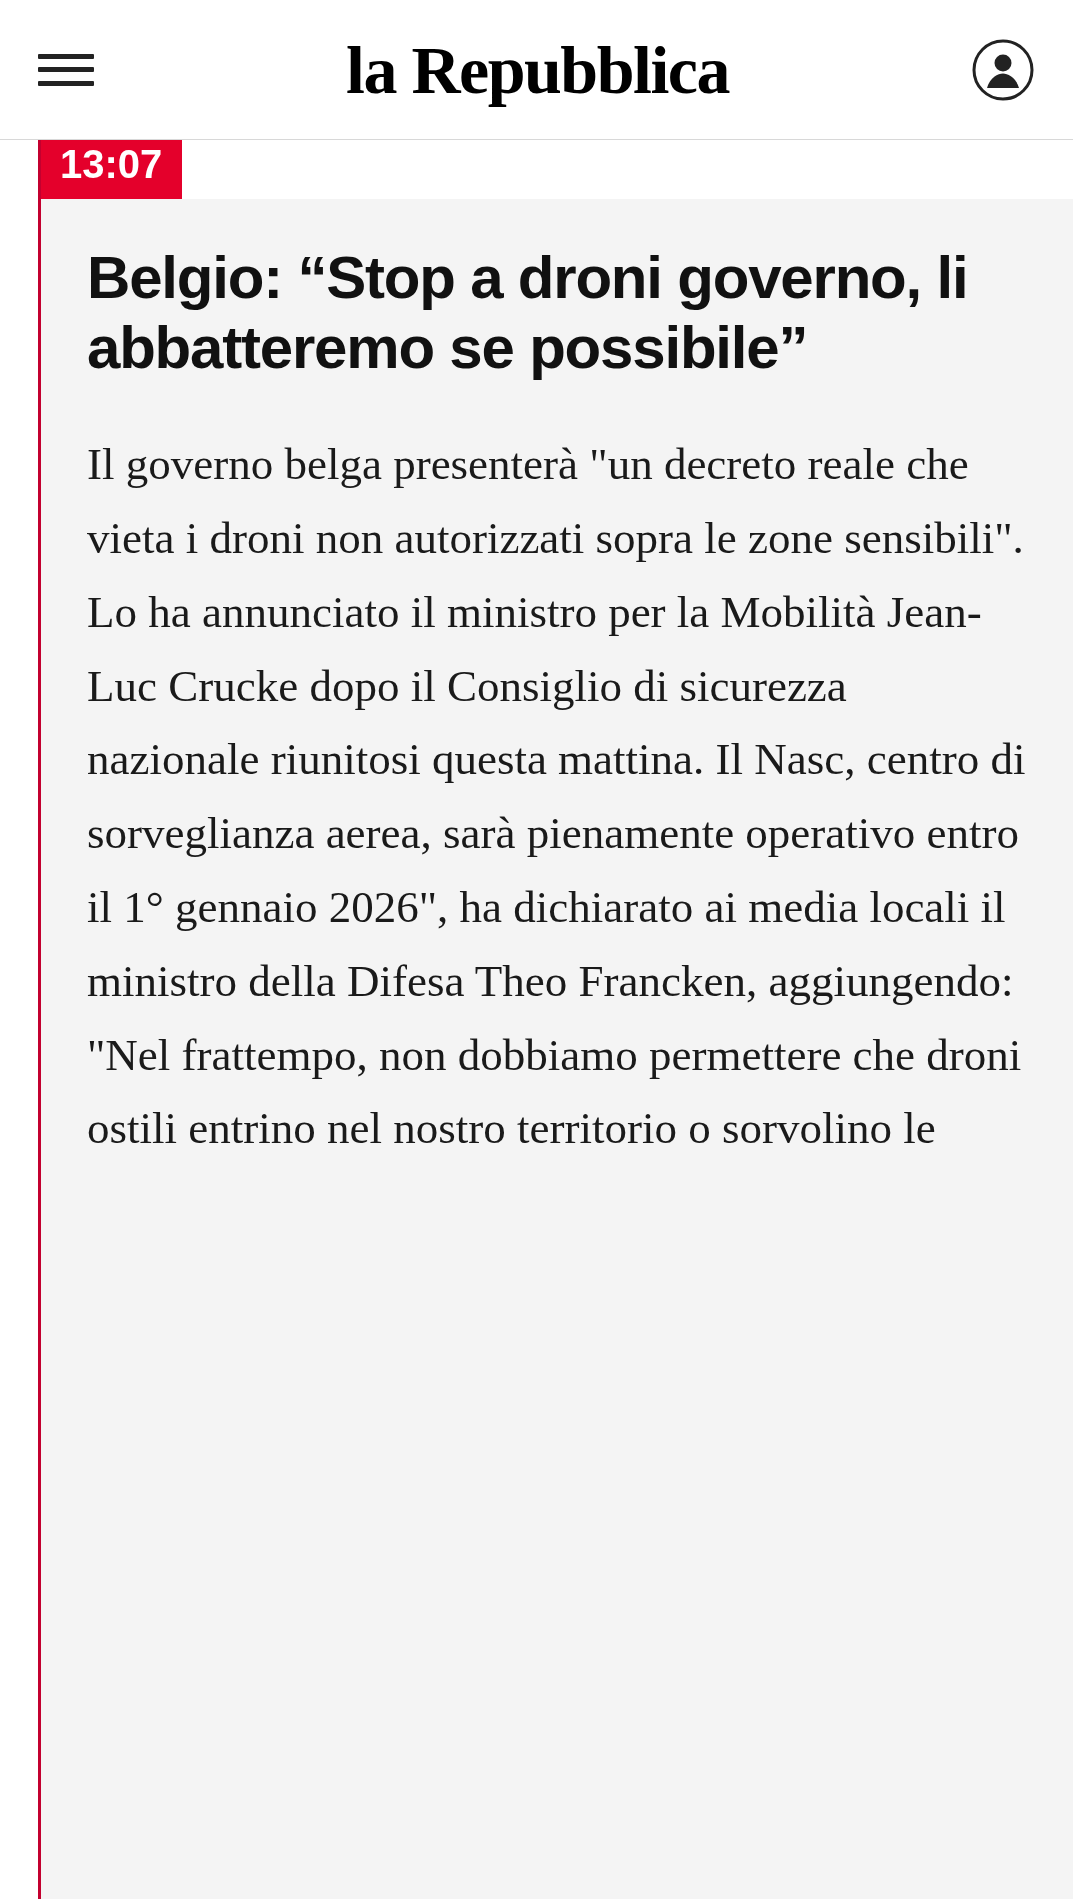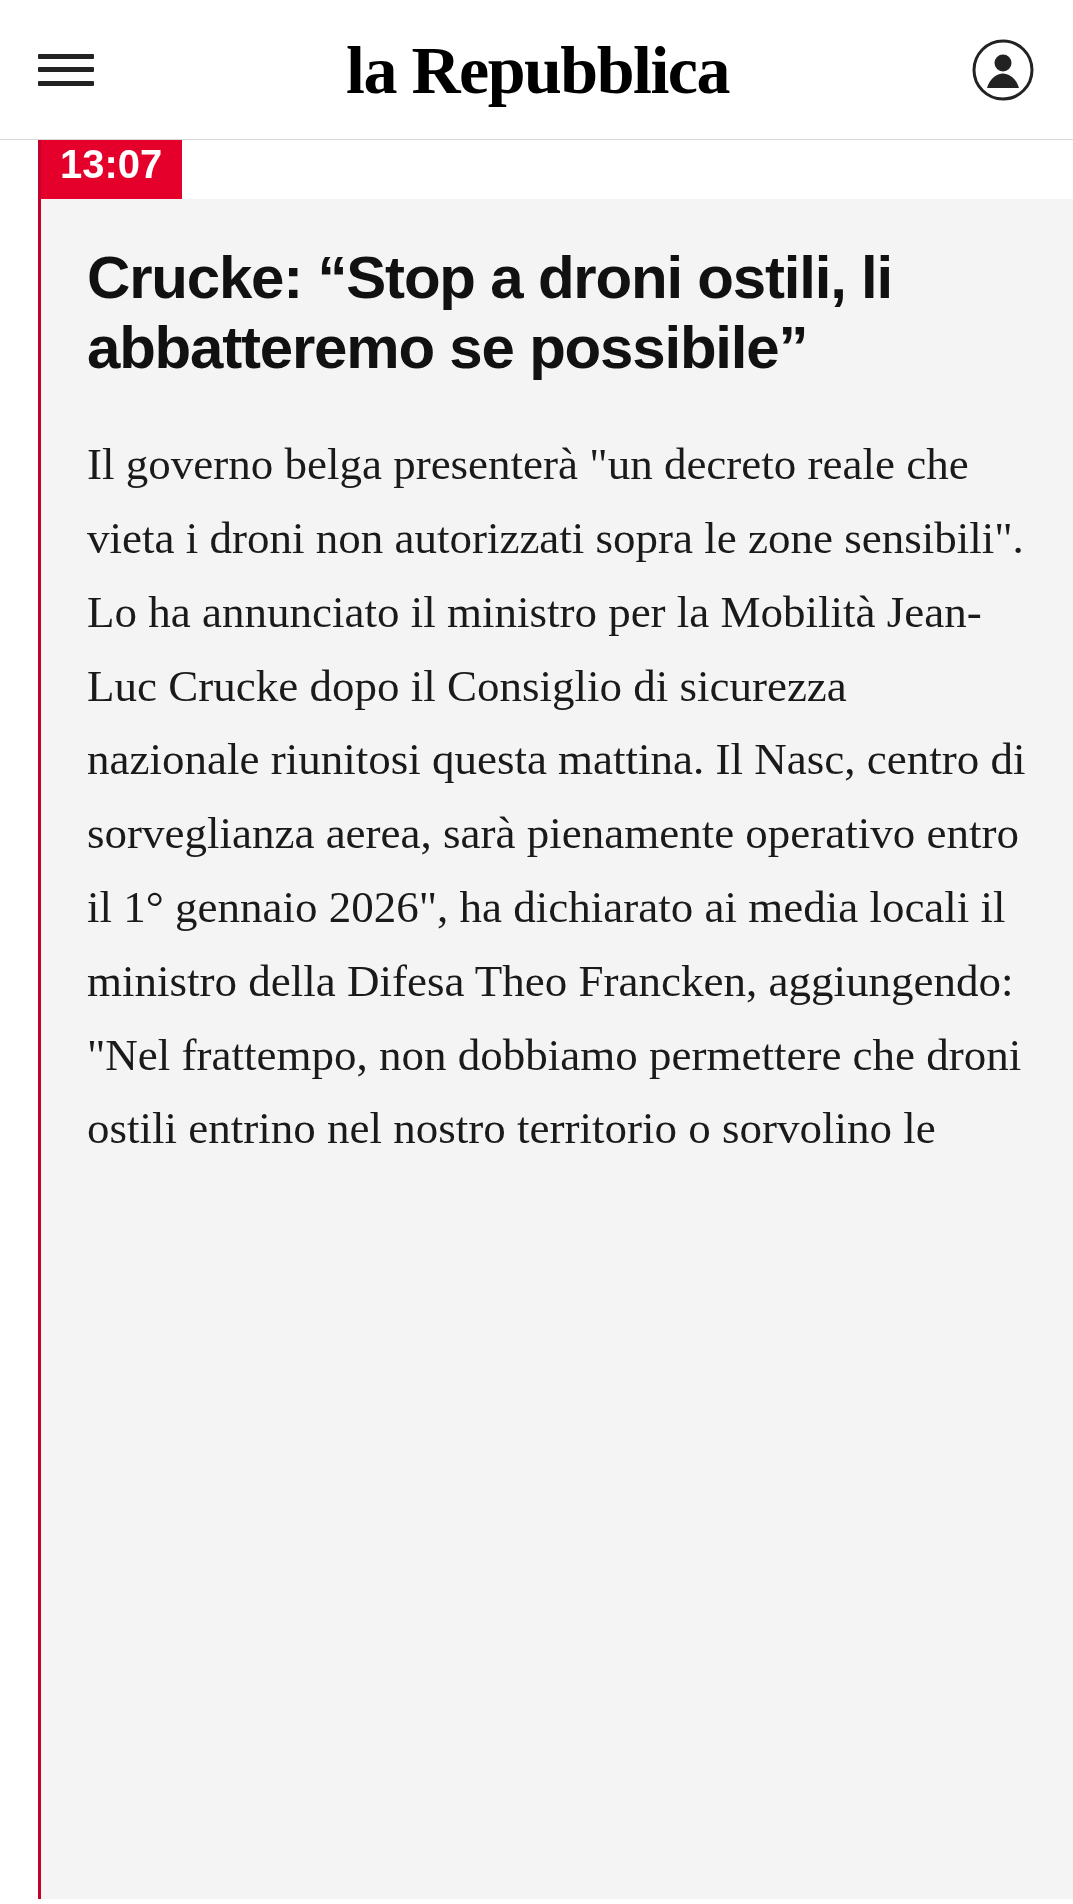--- a/index.html
+++ b/index.html
@@ -134,16 +134,16 @@
   </div>
 
 </header>
 
 <section class="live-wrap">
   <div class="timeline-rail"></div>
 
   <div class="time-badge">13:07</div>
 
   <article class="entry-card">
-    <h1 class="entry-title">Crucke: “Stop a droni ostili, li abbatteremo se possibile”</h1>
+    <h1 class="entry-title">Belgio: “Stop a droni governo, li abbatteremo se possibile”</h1>
     <p class="entry-body">Il governo belga presenterà "un decreto reale che vieta i droni non autorizzati sopra le zone sensibili". Lo ha annunciato il ministro per la Mobilità Jean-Luc Crucke dopo il Consiglio di sicurezza nazionale riunitosi questa mattina. Il Nasc, centro di sorveglianza aerea, sarà pienamente operativo entro il 1° gennaio 2026", ha dichiarato ai media locali il ministro della Difesa Theo Francken, aggiungendo: "Nel frattempo, non dobbiamo permettere che droni ostili entrino nel nostro territorio o sorvolino le</p>
   </article>
 </section>
 
 </body></html>

